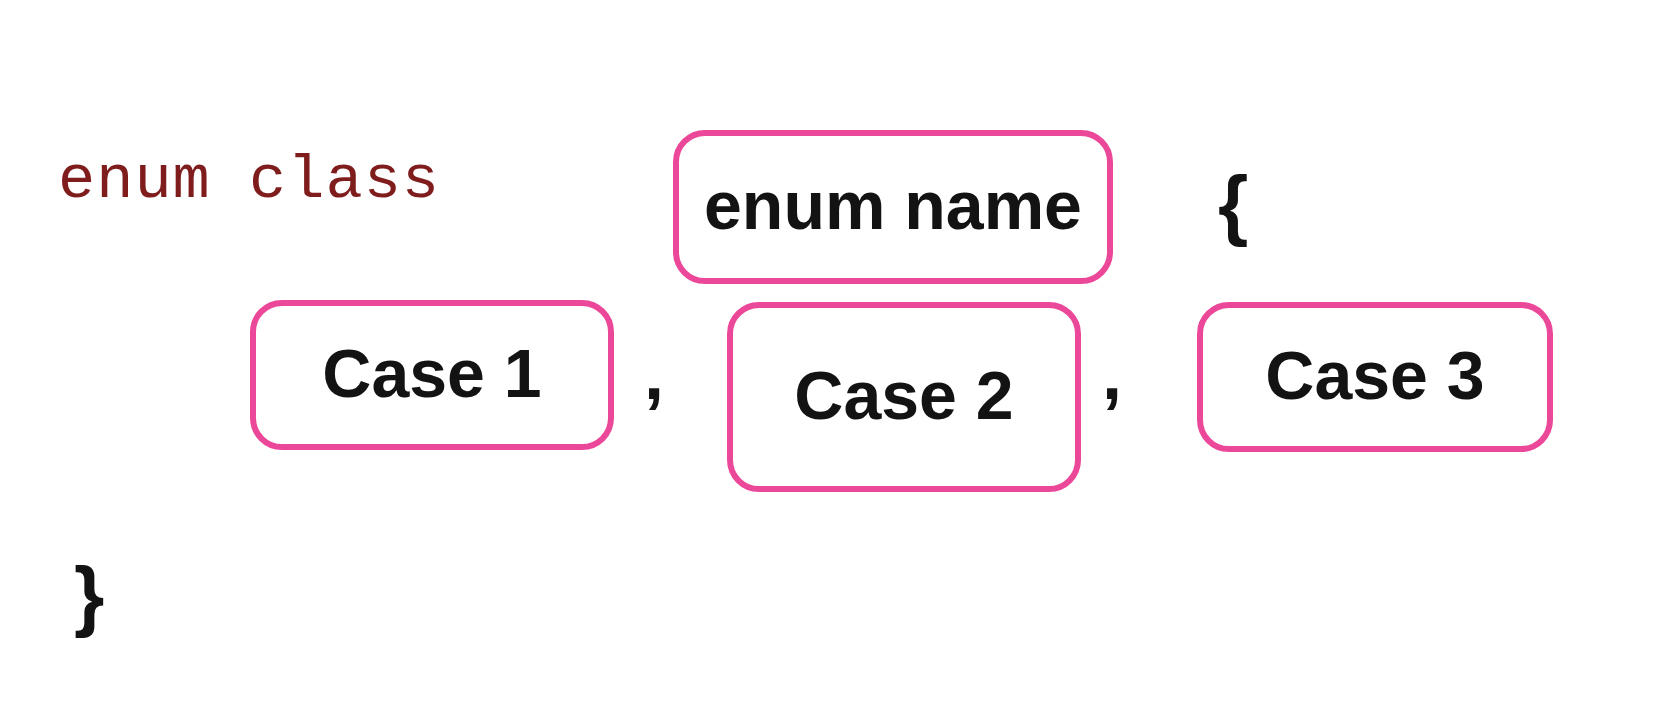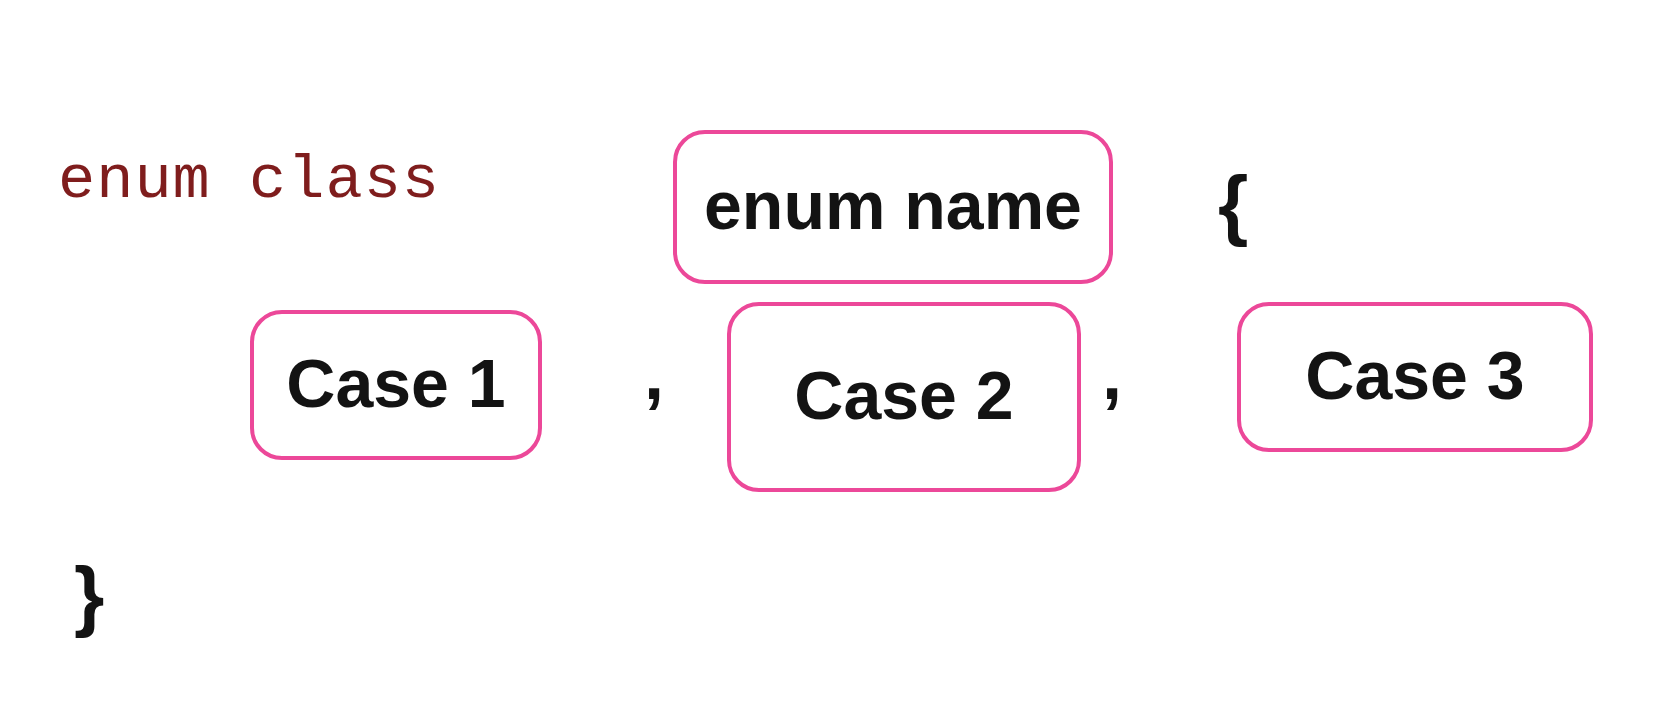--- a/index.html
+++ b/index.html
@@ -22,51 +22,50 @@
     font-family: "Liberation Mono", monospace;
     font-size: 62px;
     line-height: 1;
     color: #7f1d1d;
     white-space: pre;
     letter-spacing: 1px;
   }
   .placeholder-box {
     position: absolute;
     box-sizing: border-box;
-    border: 4px solid #ec4899;
+    border: 6px solid #ec4899;
     border-radius: 32px;
     background: #ffffff;
     display: flex;
     align-items: center;
     justify-content: center;
   }
   .box-enum-name {
     left: 673px;
     top: 130px;
     width: 440px;
     height: 154px;
   }
   .box-case-1 {
     left: 250px;
-    top: 310px;
-    width: 292px;
+    top: 300px;
+    width: 364px;
     height: 150px;
   }
   .box-case-2 {
     left: 727px;
     top: 302px;
     width: 354px;
     height: 190px;
   }
   .box-case-3 {
     left: 1197px;
     top: 302px;
     width: 356px;
     height: 150px;
-    margin-left: 40px;
   }
   .placeholder-label {
     font-family: "Liberation Sans", sans-serif;
     font-weight: 700;
     font-size: 68px;
     color: #131313;
     letter-spacing: 0px;
     padding-bottom: 4px;
   }
   .brace {

